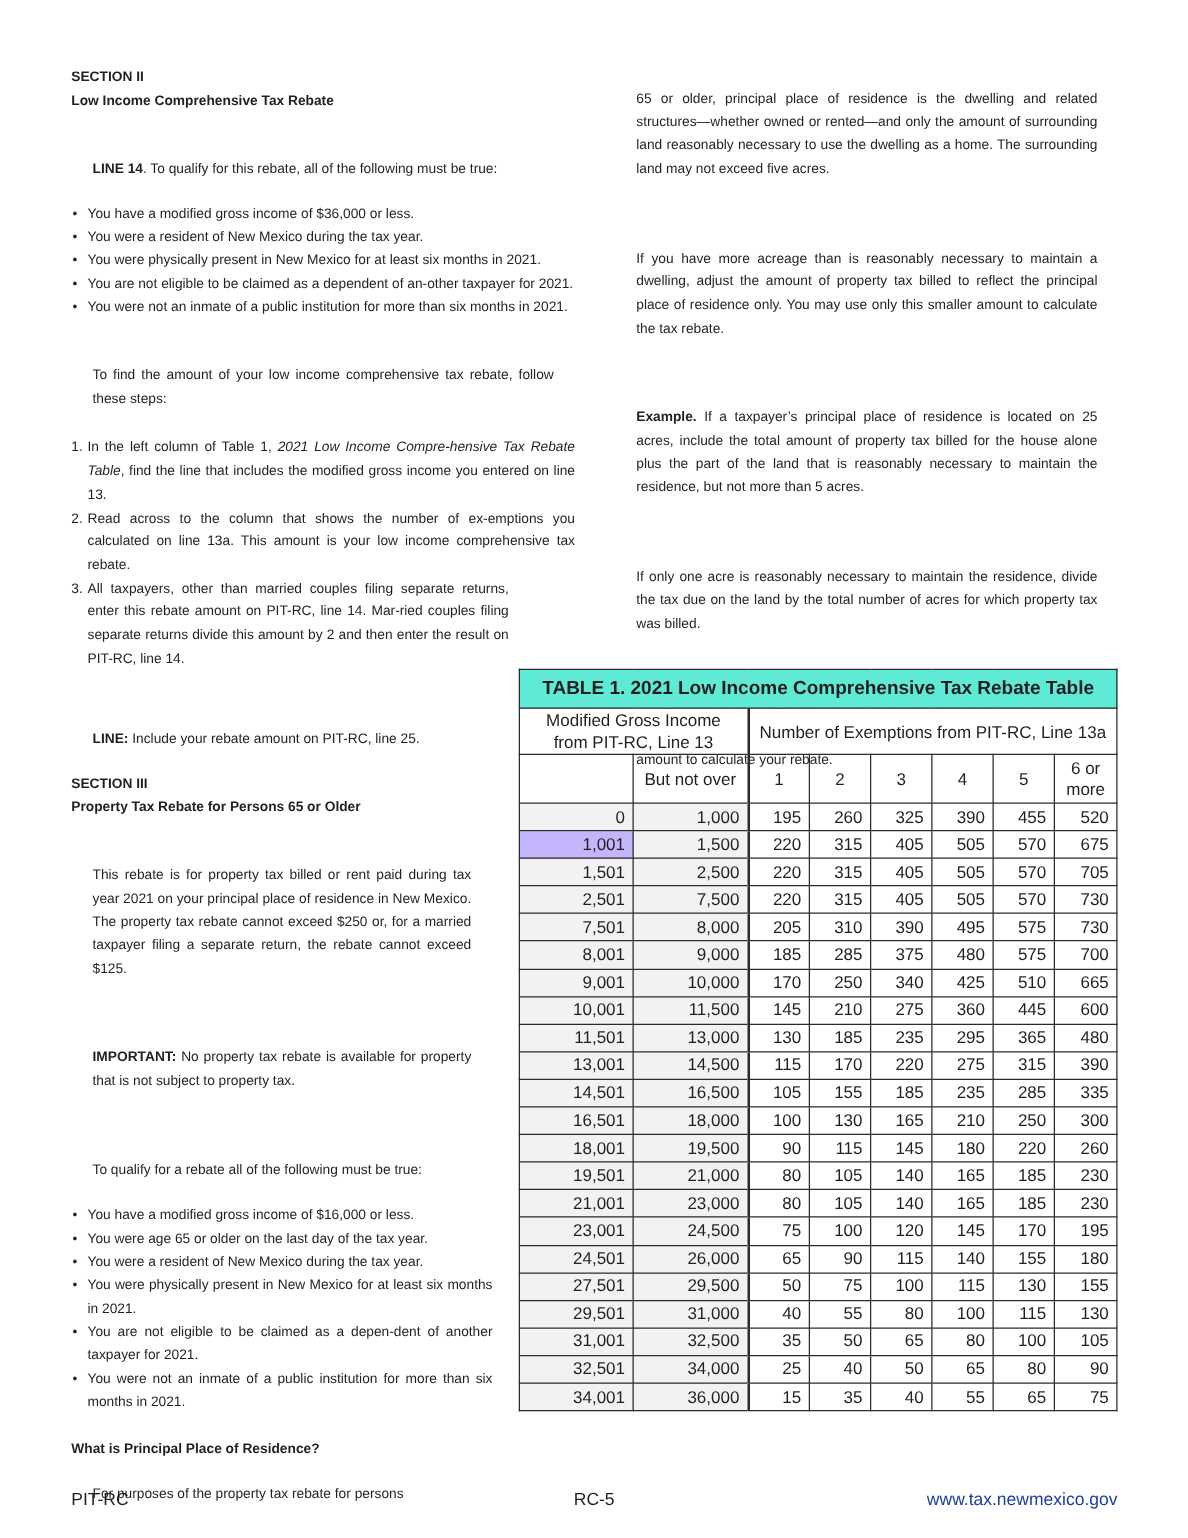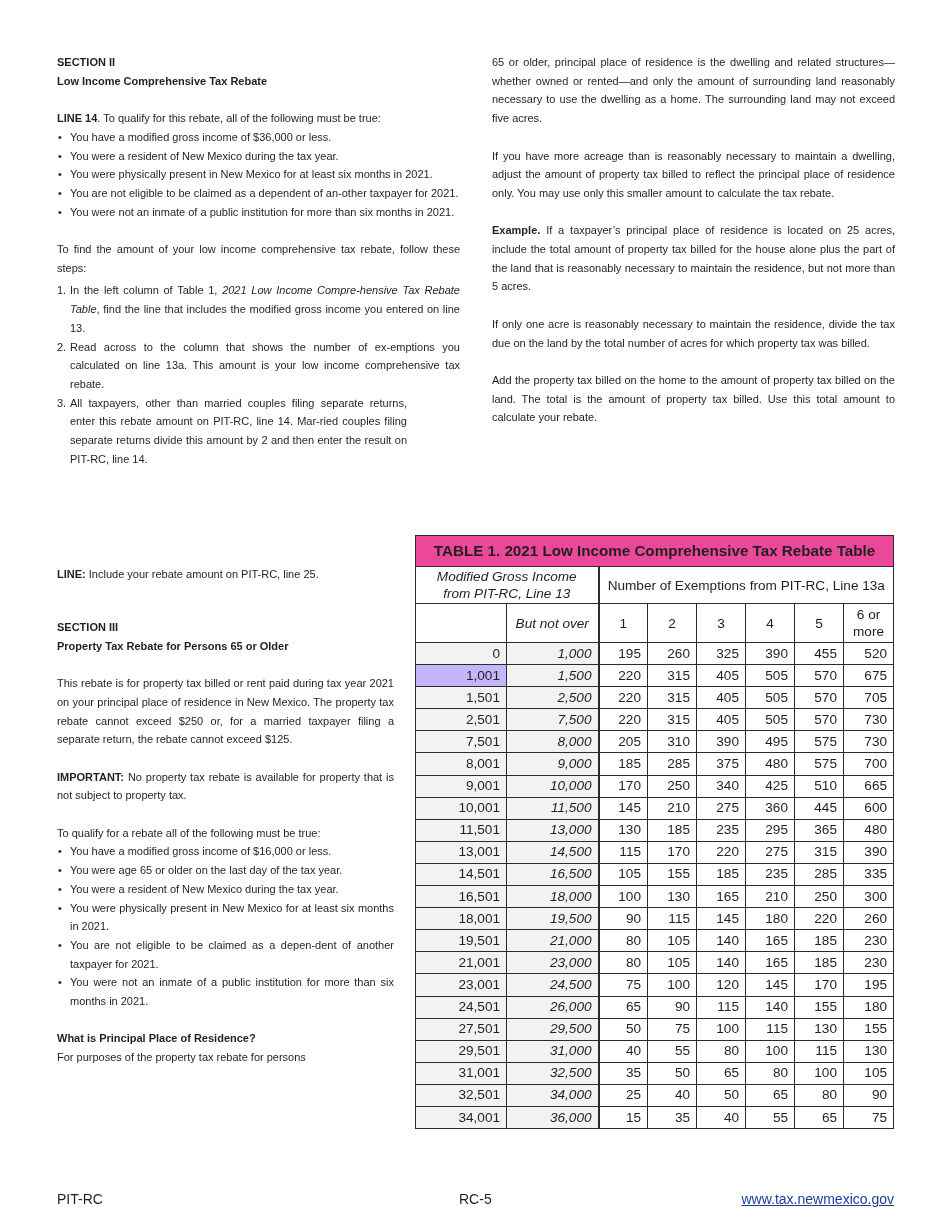--- a/index.html
+++ b/index.html
@@ -2,48 +2,48 @@
 <html><head>
 <meta charset="utf-8">
 <style>
   html, body { margin: 0; padding: 0; background: #ffffff; }
   body { width: 950px; height: 1230px; position: relative; overflow: hidden;
          font-family: "Liberation Sans", sans-serif; color: #231f20; }
   .col { position: absolute; font-size: 11px; line-height: 18.7px; }
   .left { left: 57px; top: 53px; width: 403px; }
   .left2 { left: 57px; top: 618px; width: 337px; }
   .right { left: 492px; top: 53px; width: 403px; }
-  p { margin: 0; text-align: justify; }
+  p { margin: 17px; text-align: justify; }
   .gap { height: 18.7px; }
   .b { font-weight: bold; }
   .i { font-style: italic; }
   ul.bul { list-style: none; margin: 0; padding: 0; }
   ul.bul li { position: relative; padding-left: 13px; text-align: justify; }
   ul.bul li::before { content: "\2022"; position: absolute; left: 1px; top: 0; }
   ol.steps { list-style: none; margin: 0; padding: 0; }
   ol.steps li { position: relative; padding-left: 13px; text-align: justify; }
   ol.steps li .num { position: absolute; left: 0; top: 0; }
   .hang { padding-left: 13px; text-indent: -13px; text-align: justify; }
 
   
   .tbl { position: absolute; left: 415px; top: 535px; width: 478px; border-collapse: collapse;
          font-size: 13.6px; table-layout: fixed; }
   .tbl td, .tbl th { border: 1.5px solid #2b2b2b; padding: 0 6px; height: 21.1px; line-height: 16px; }
-  .tbl .title { font-weight: bold; font-size: 15.2px; text-align: center; height: 30px; background: #ec4899; }
+  .tbl .title { font-weight: bold; font-size: 15.2px; text-align: center; height: 30px; background: #5eead4; }
   .tbl .hdr { font-weight: normal; text-align: center; height: 36px; line-height: 17px; background: #fff; }
   .tbl .sub { text-align: center; height: 38px; line-height: 17px; font-weight: normal; }
   .tbl td.inc { text-align: right; background: #f2f2f2; }
   .tbl td.val { text-align: right; background: #ffffff; }
   .tbl td.inc.hl { background: #c4b5fd; }
-  .tbl .thick-r { border-right: 2.5px solid #2b2b2b; font-style: italic; }
+  .tbl .thick-r { border-right: 2.5px solid #2b2b2b; }
 
   .footer { position: absolute; top: 1191px; font-size: 14px; }
   .footer-left { left: 57px; }
   .footer-center { left: 459px; }
-  .footer-right { right: 56px; color: #1a3f9c; text-decoration: underline; }
+  .footer-right { right: 56px; color: #1a3f9c; }
 </style>
 </head>
 <body>
 
 <div class="col left">
   <div class="b">SECTION II</div>
   <div class="b">Low Income Comprehensive Tax Rebate</div>
   <div class="gap"></div>
   <p><span class="b">LINE 14</span><span>. To qualify for this rebate, all of the following must be true:</span></p>
   <ul class="bul">

